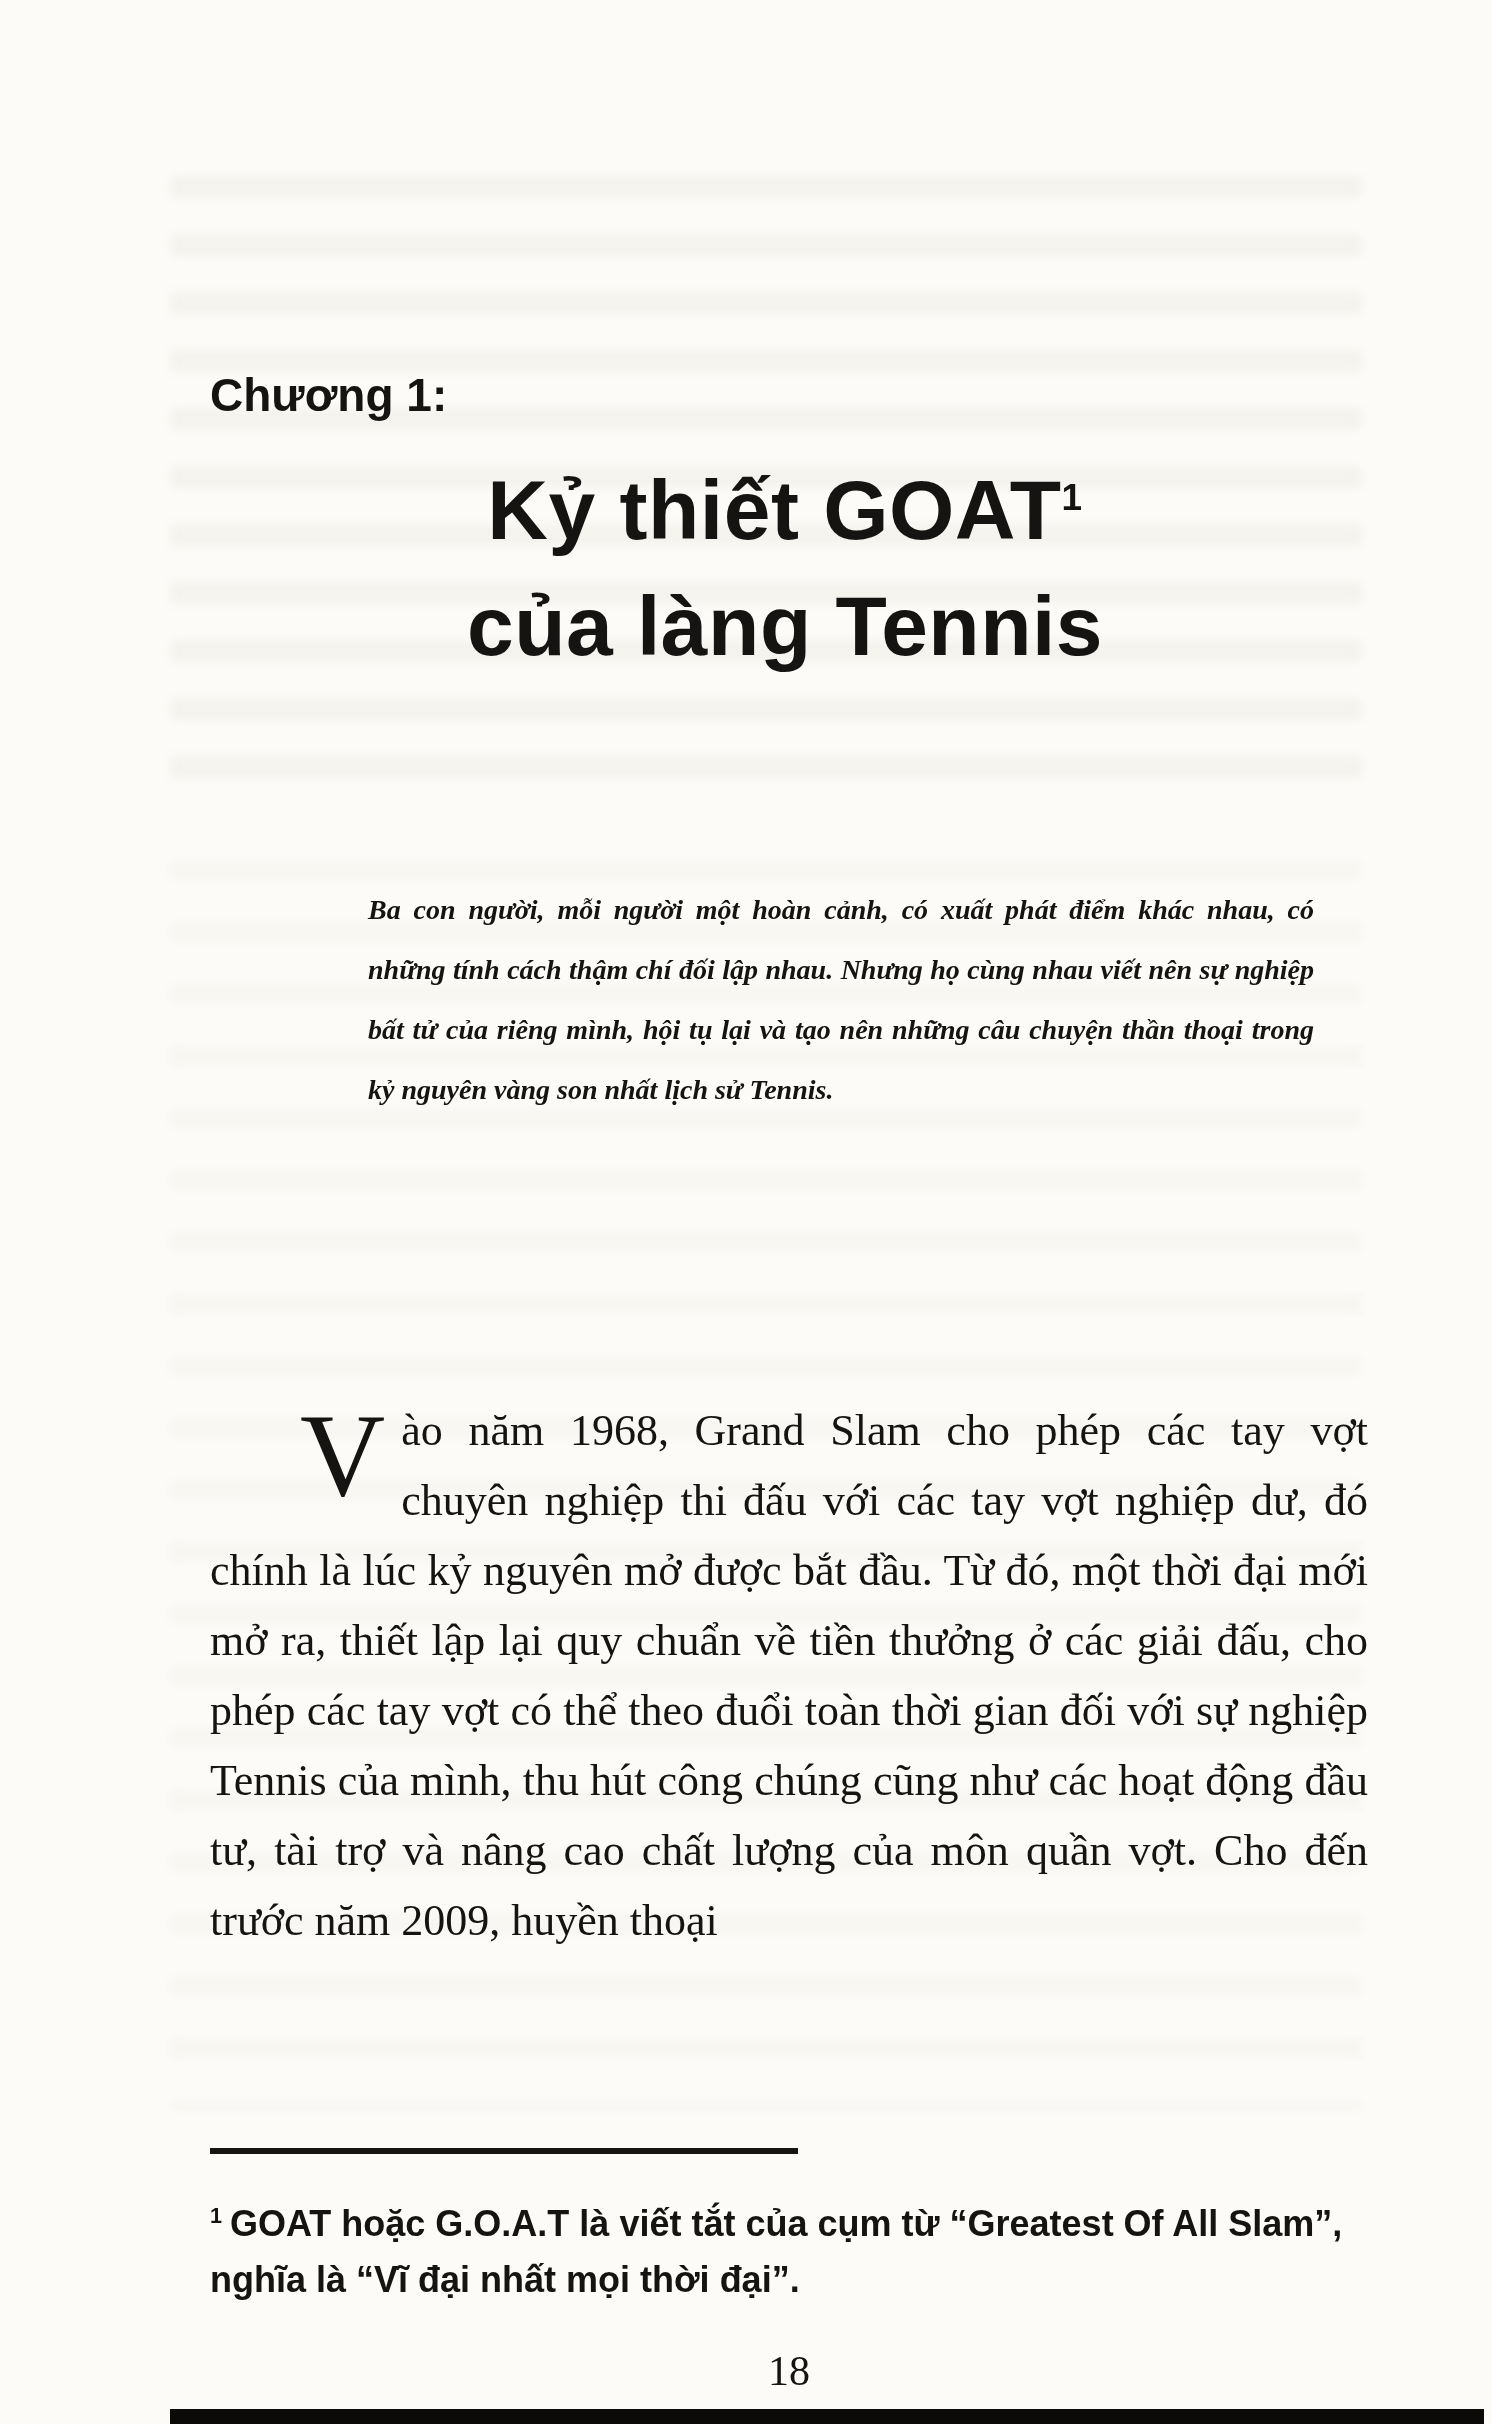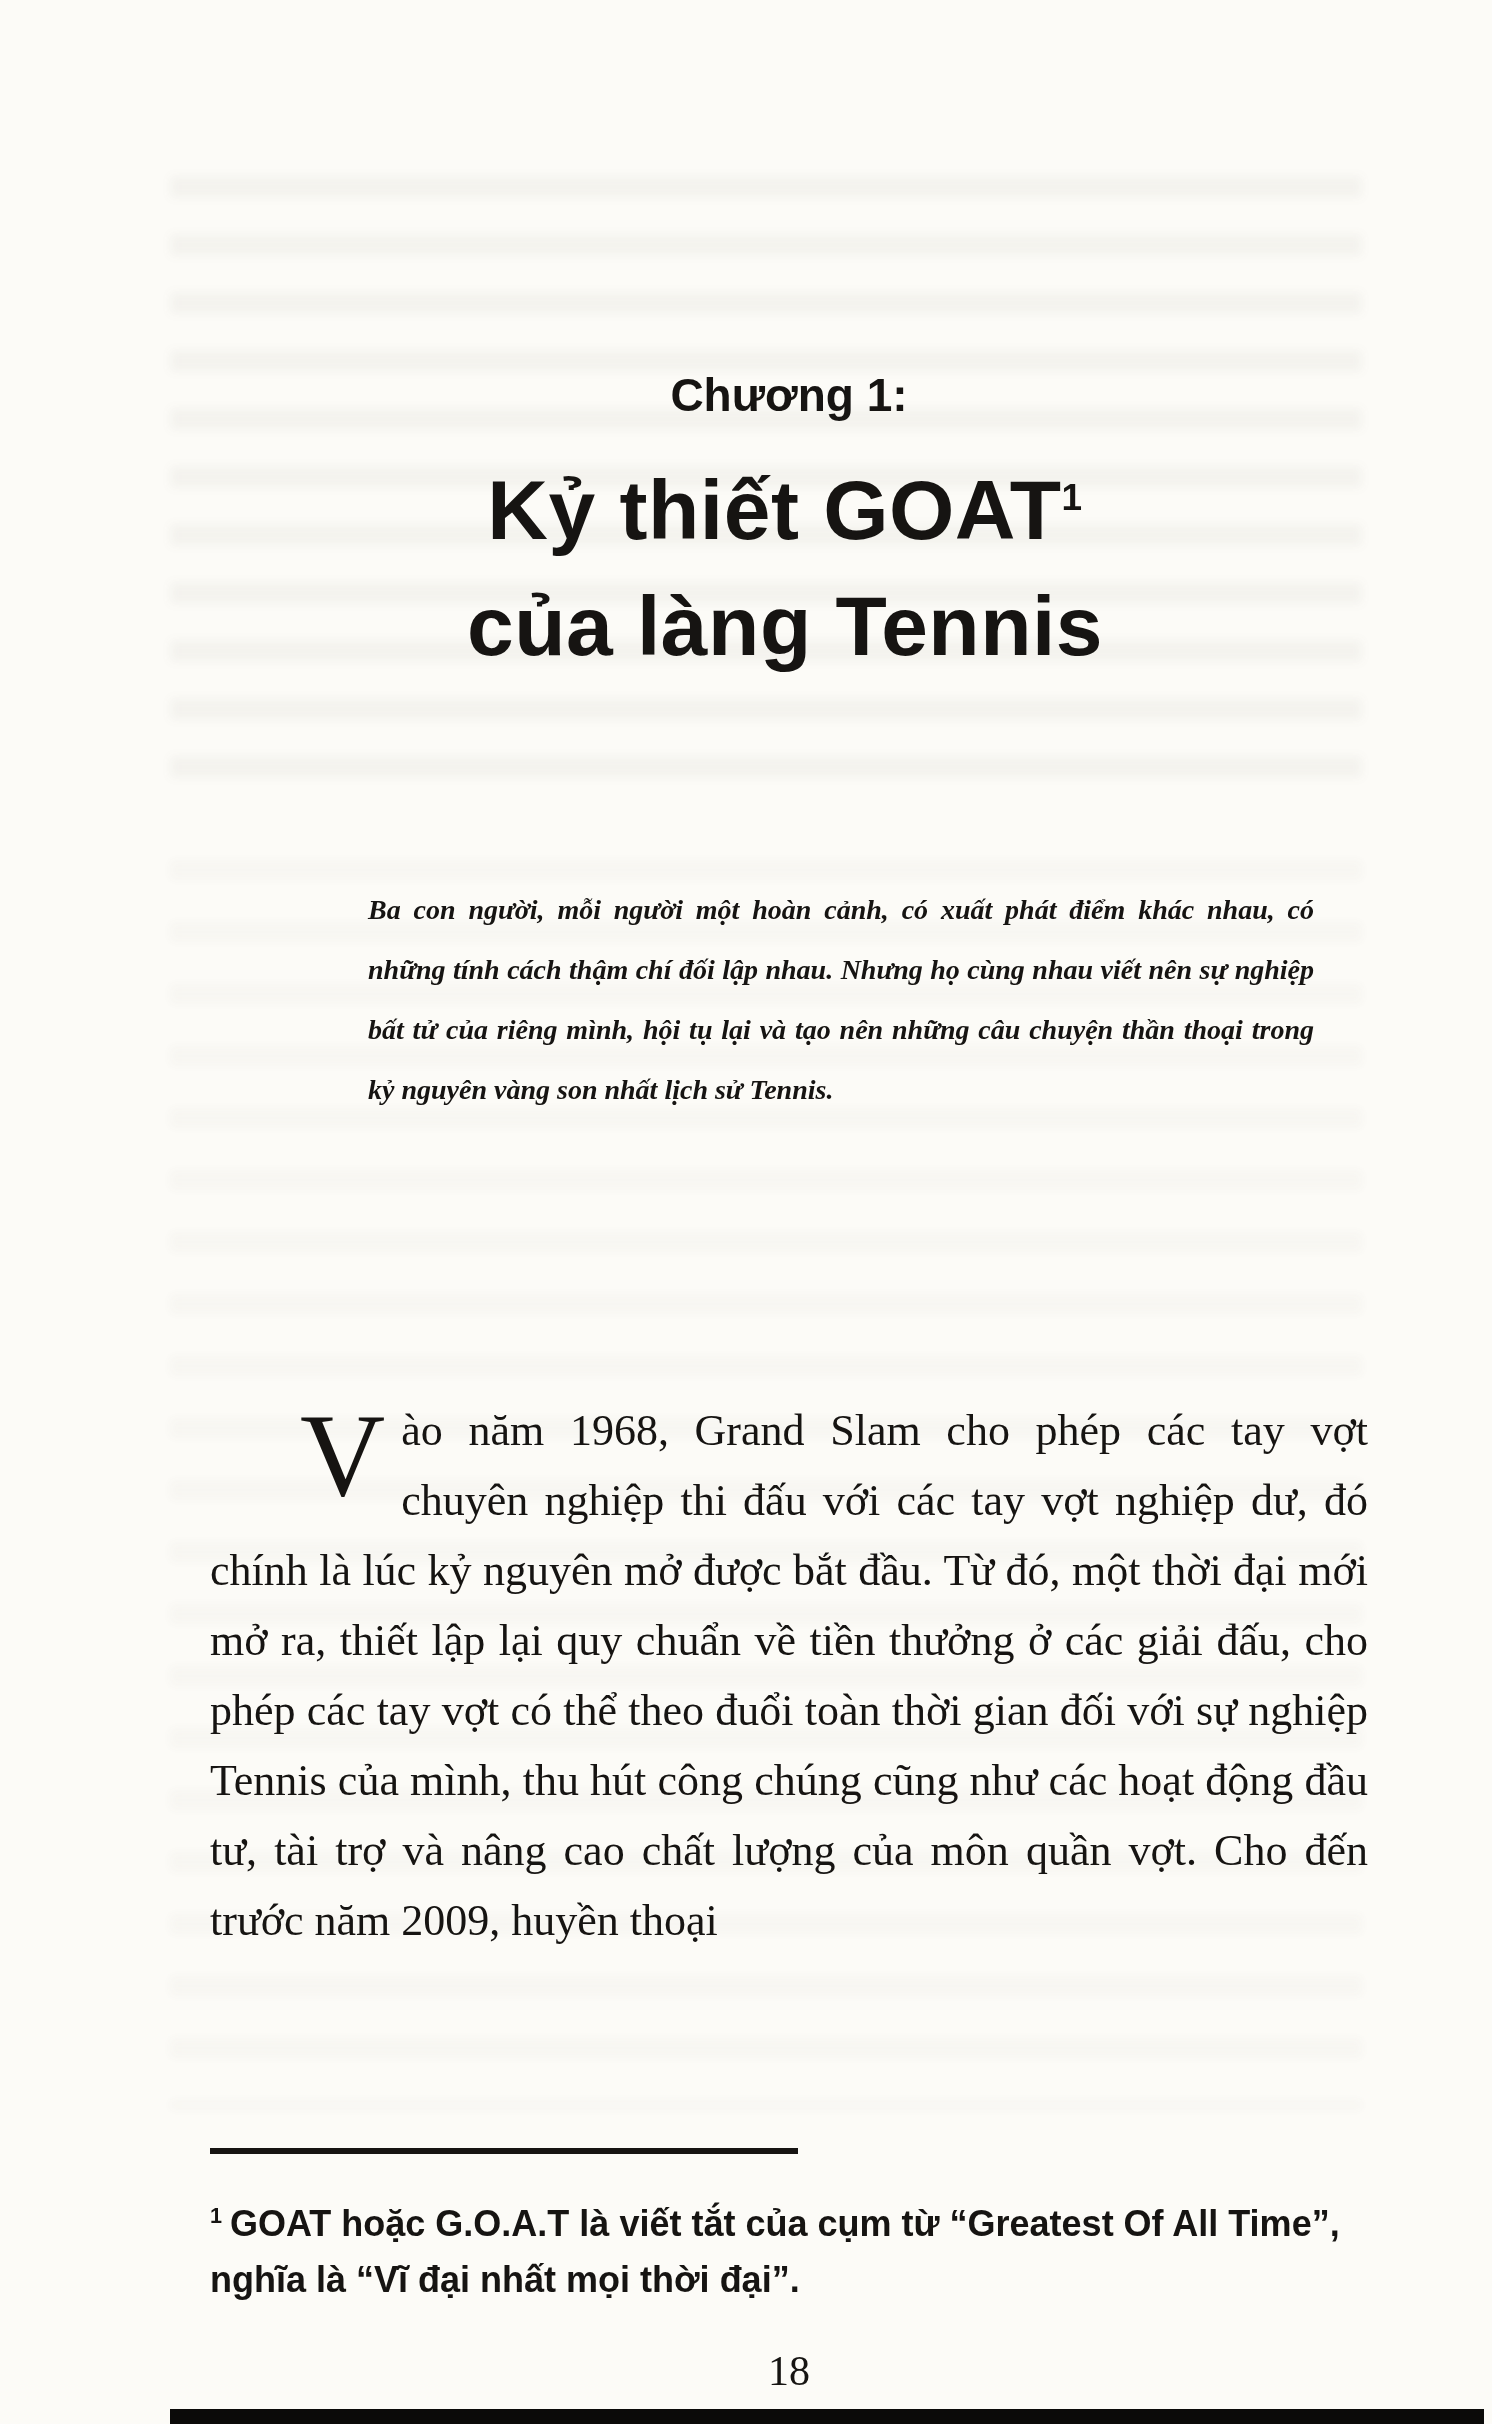--- a/index.html
+++ b/index.html
@@ -42,21 +42,21 @@
       to bottom,
       transparent 0 30px,
       rgba(110,104,92,0.07) 30px 50px,
       transparent 50px 62px);
     opacity:.45;
   }
 
   .chapter-label{
     position:absolute;
     top:372px; left:210px; width:1158px;
-    text-align:center;
+    text-align:left;
     font-family:"Liberation Sans", sans-serif;
     font-weight:700;
     font-size:46px;
     line-height:1;
   }
   .book-title{
     position:absolute;
     top:452px; left:150px; width:1270px;
     text-align:center;
     font-family:"Liberation Sans", sans-serif;
@@ -149,20 +149,20 @@
 
   <div class="quote">Ba con người, mỗi người một hoàn cảnh, có xuất phát điểm khác nhau, có những tính cách thậm chí đối lập nhau. Nhưng họ cùng nhau viết nên sự nghiệp bất tử của riêng mình, hội tụ lại và tạo nên những câu chuyện thần thoại trong kỷ nguyên vàng son nhất lịch sử Tennis.</div>
 
   <p class="body-para">
     <span class="dropcap">V</span><span>ào năm 1968, Grand Slam cho phép các tay vợt chuyên nghiệp thi đấu với các tay vợt nghiệp dư, đó chính là lúc kỷ nguyên mở được bắt đầu. Từ đó, một thời đại mới mở ra, thiết lập lại quy chuẩn về tiền thưởng ở các giải đấu, cho phép các tay vợt có thể theo đuổi toàn thời gian đối với sự nghiệp Tennis của mình, thu hút công chúng cũng như các hoạt động đầu tư, tài trợ và nâng cao chất lượng của môn quần vợt. Cho đến trước năm 2009, huyền thoại</span>
   </p>
 
   <div class="footnote-rule"></div>
 
   <p class="footnote">
-    <sup>1</sup><span>GOAT hoặc G.O.A.T là viết tắt của cụm từ “Greatest Of All Time”, nghĩa là “Vĩ đại nhất mọi thời đại”.</span>
+    <sup>1</sup><span>GOAT hoặc G.O.A.T là viết tắt của cụm từ “Greatest Of All Slam”, nghĩa là “Vĩ đại nhất mọi thời đại”.</span>
   </p>
 
   <div class="page-number">18</div>
 
   <div class="bottom-bar"></div>
 
 </div>
 
 </body></html>

